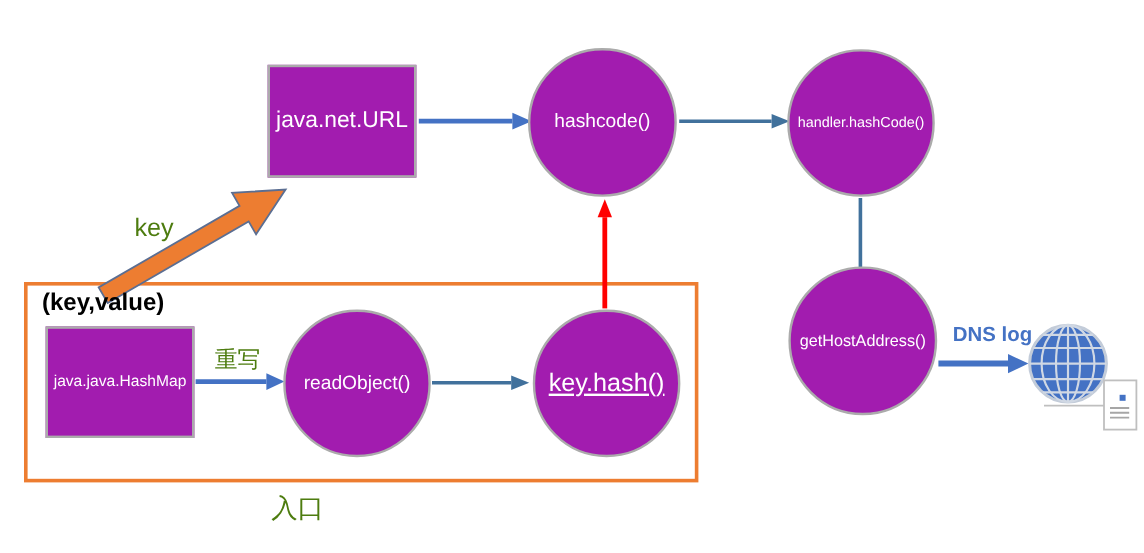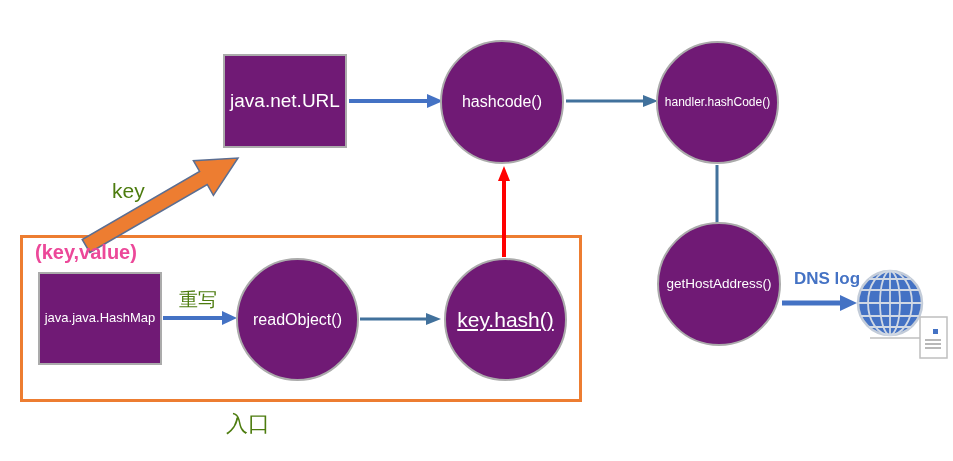--- a/index.html
+++ b/index.html
@@ -21,21 +21,21 @@
   }
   .layer {
     position: absolute; left: 0; top: 0;
     width: 953px; height: 461px;
     pointer-events: none;
   }
   #connector-layer { z-index: 2; }
   #block-arrow-layer { z-index: 4; }
   .node {
     position: absolute;
-    background: #701a75;
+    background: #a21caf;
     color: #ffffff;
     display: flex;
     align-items: center;
     justify-content: center;
     text-align: center;
     box-sizing: border-box;
     border: 2px solid #ABABAB;
     z-index: 3;
     line-height: 1.1;
   }
@@ -47,21 +47,21 @@
   #n-hashmap    { left: 38px;  top: 272px; width: 124px; height: 93px;  font-size: 13px; }
   #n-readobject { left: 236px; top: 258px; width: 123px; height: 123px; font-size: 16px; }
   #n-keyhash    { left: 444px; top: 258px; width: 123px; height: 123px; font-size: 21px; text-decoration: underline; }
   .lbl {
     position: absolute;
     z-index: 5;
     white-space: nowrap;
     color: #4d7c0f;
   }
   #l-key     { left: 112px; top: 179px; font-size: 21px; }
-  #l-keyval  { left: 35px;  top: 241px; font-size: 20px; color: #ec4899; font-weight: 600; }
+  #l-keyval  { left: 35px;  top: 241px; font-size: 20px; color: #000000; font-weight: 600; }
   #l-rewrite { left: 179px; top: 287px; font-size: 19px; }
   #l-entry   { left: 226px; top: 409px; font-size: 22px; }
   #l-dnslog  { left: 794px; top: 269px; font-size: 17px; color: #4472C4; font-weight: 600; }
 </style>
 </head>
 <body>
 
 <div class="canvas">
 
   <div class="group-box"></div>

